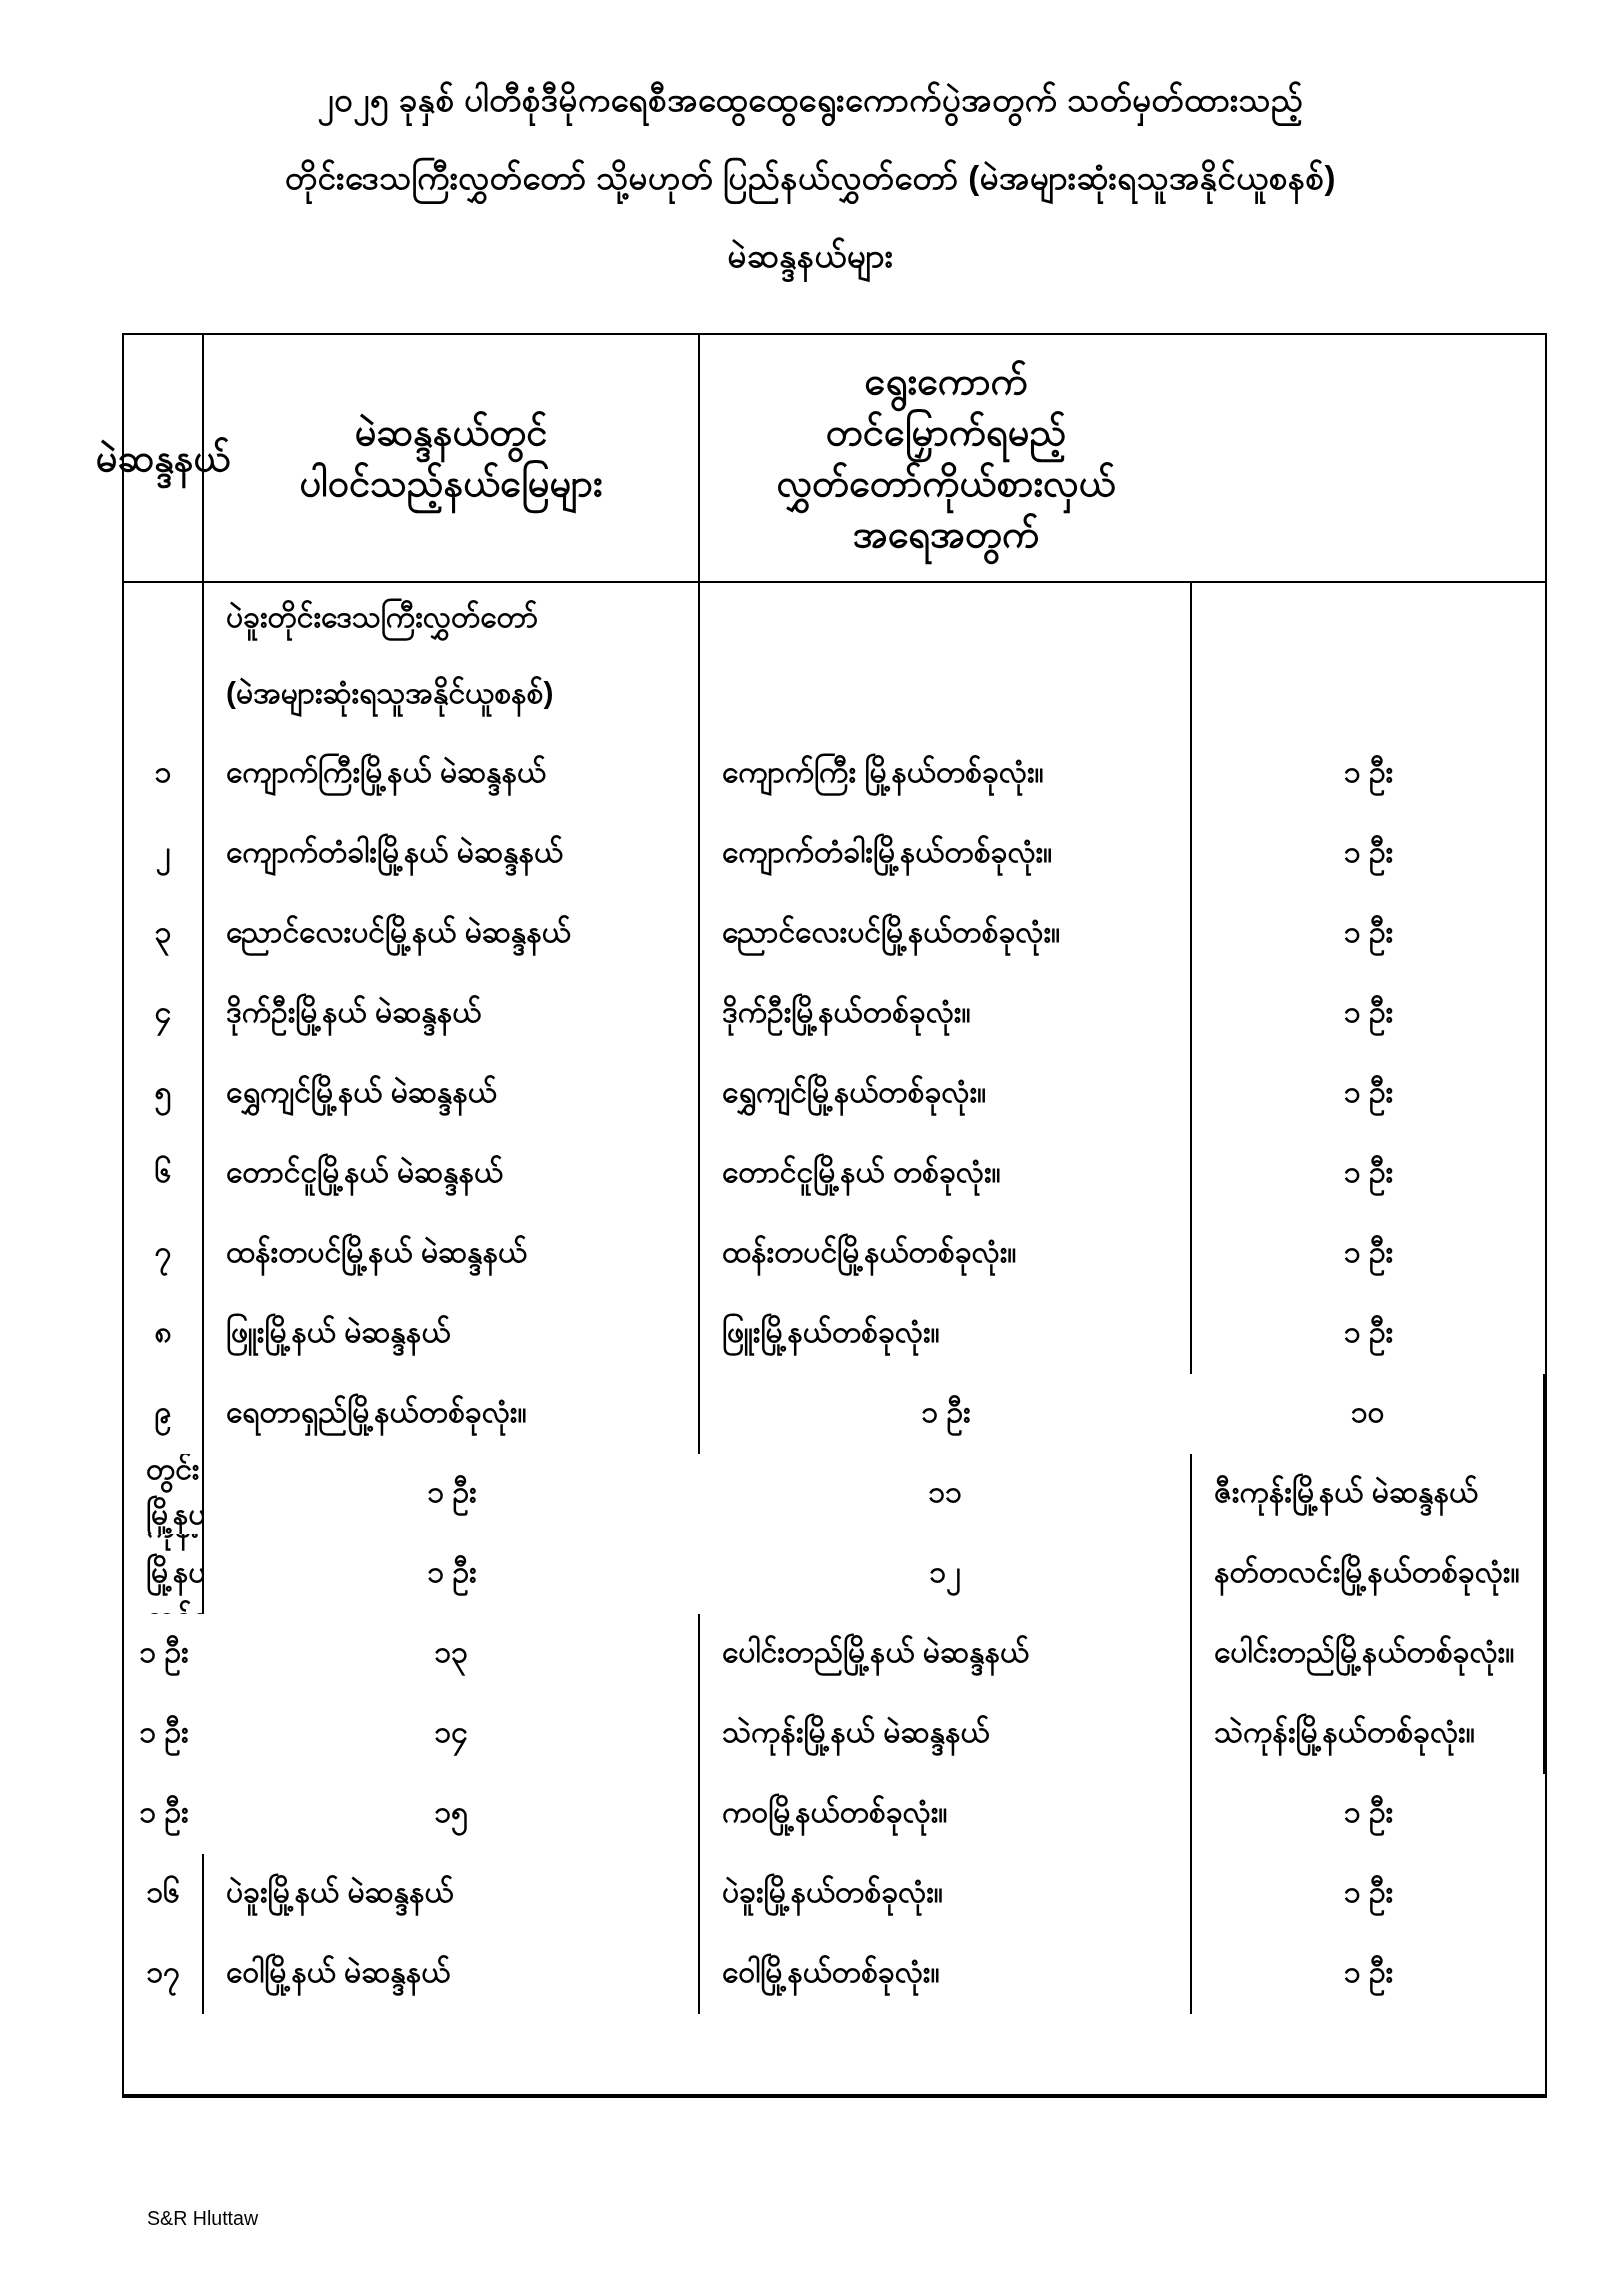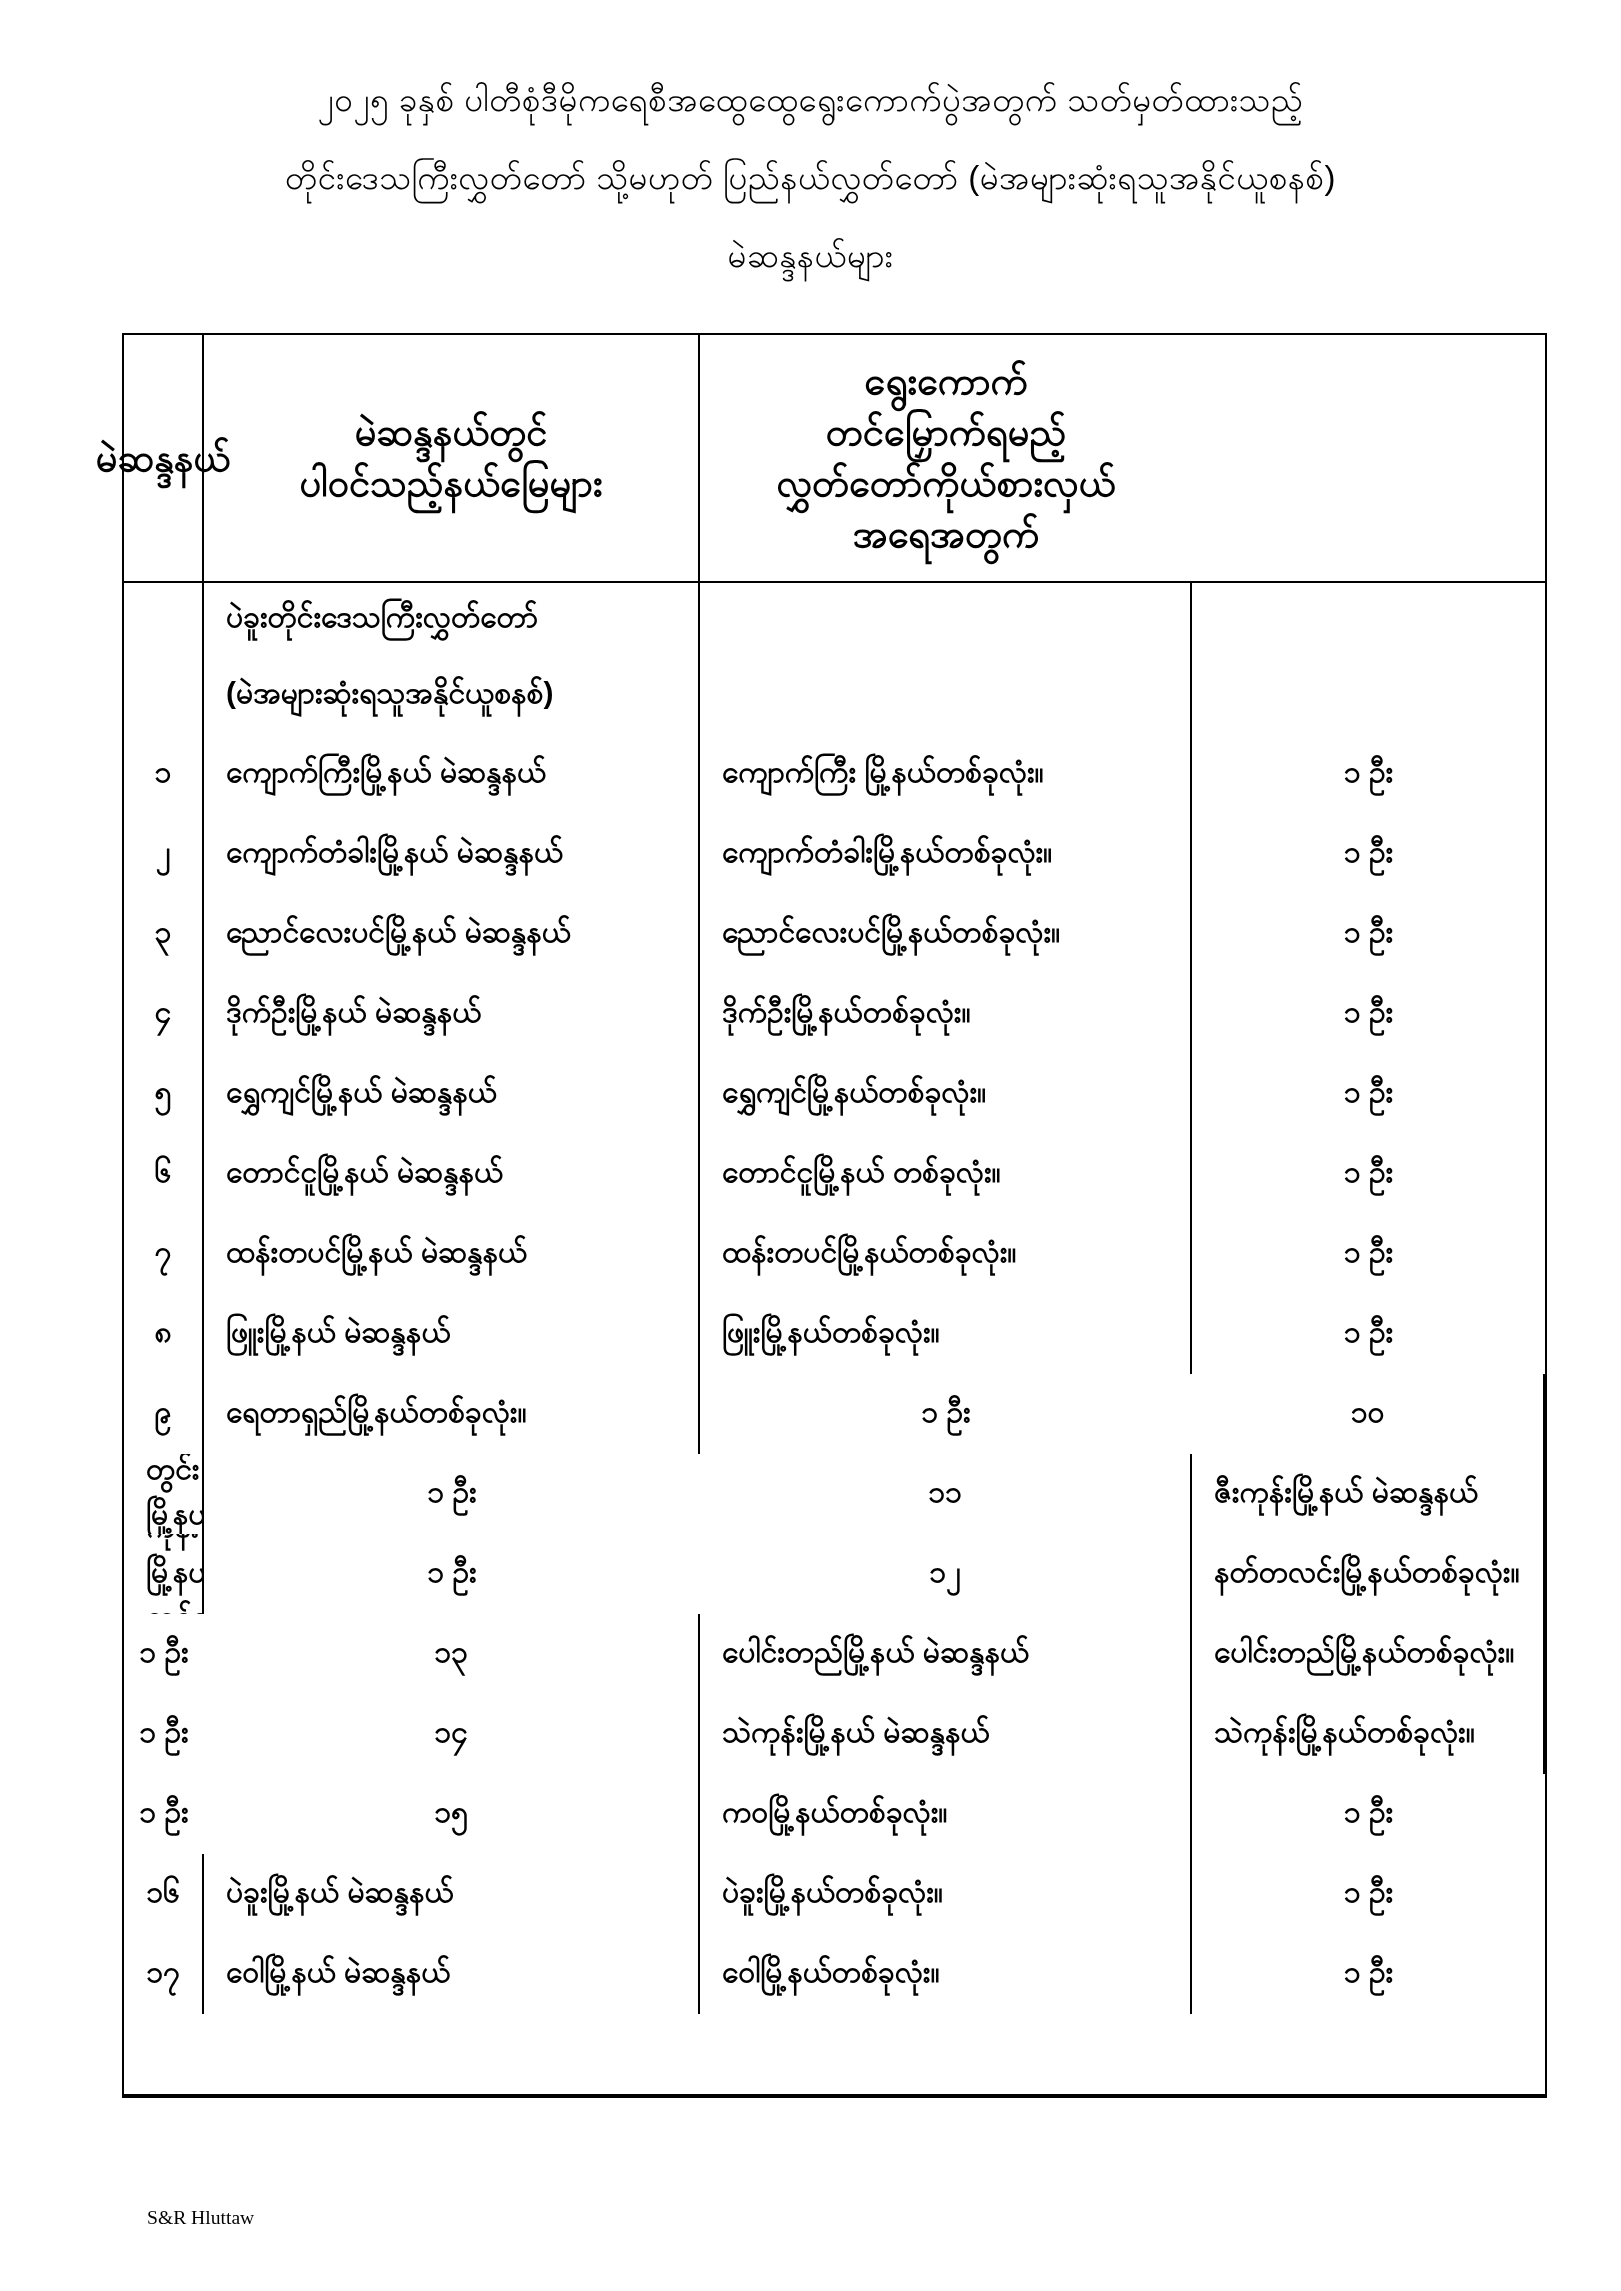--- a/index.html
+++ b/index.html
@@ -16,21 +16,21 @@
     color: #000000;
     overflow: hidden;
   }
   .title-block {
     position: absolute;
     top: 61px;
     left: 0;
     width: 1621px;
     text-align: center;
     font-size: 33px;
-    font-weight: 400;
+    font-weight: 700;
     line-height: 78px;
     letter-spacing: 0.5px;
   }
   .doc-table {
     position: absolute;
     left: 122px;
     top: 333px;
     width: 1425px;
     box-sizing: border-box;
     border: 2px solid #000000;
@@ -67,21 +67,21 @@
     overflow: hidden;
   }
   .vline { border-right: 2px solid #000000; }
   .center { justify-content: center; text-align: center; }
   .padded { padding-left: 22px; }
   .section-text { font-weight: 700; }
   .footer-label {
     position: absolute;
     left: 147px;
     top: 2207px;
-    font-family: Liberation Serif, serif;
+    font-family: Liberation Sans, sans-serif;
     font-size: 19.6px;
     font-weight: 400;
     color: #000000;
   }
 </style>
 </head>
 <body>
 
 <div class="page">
 

